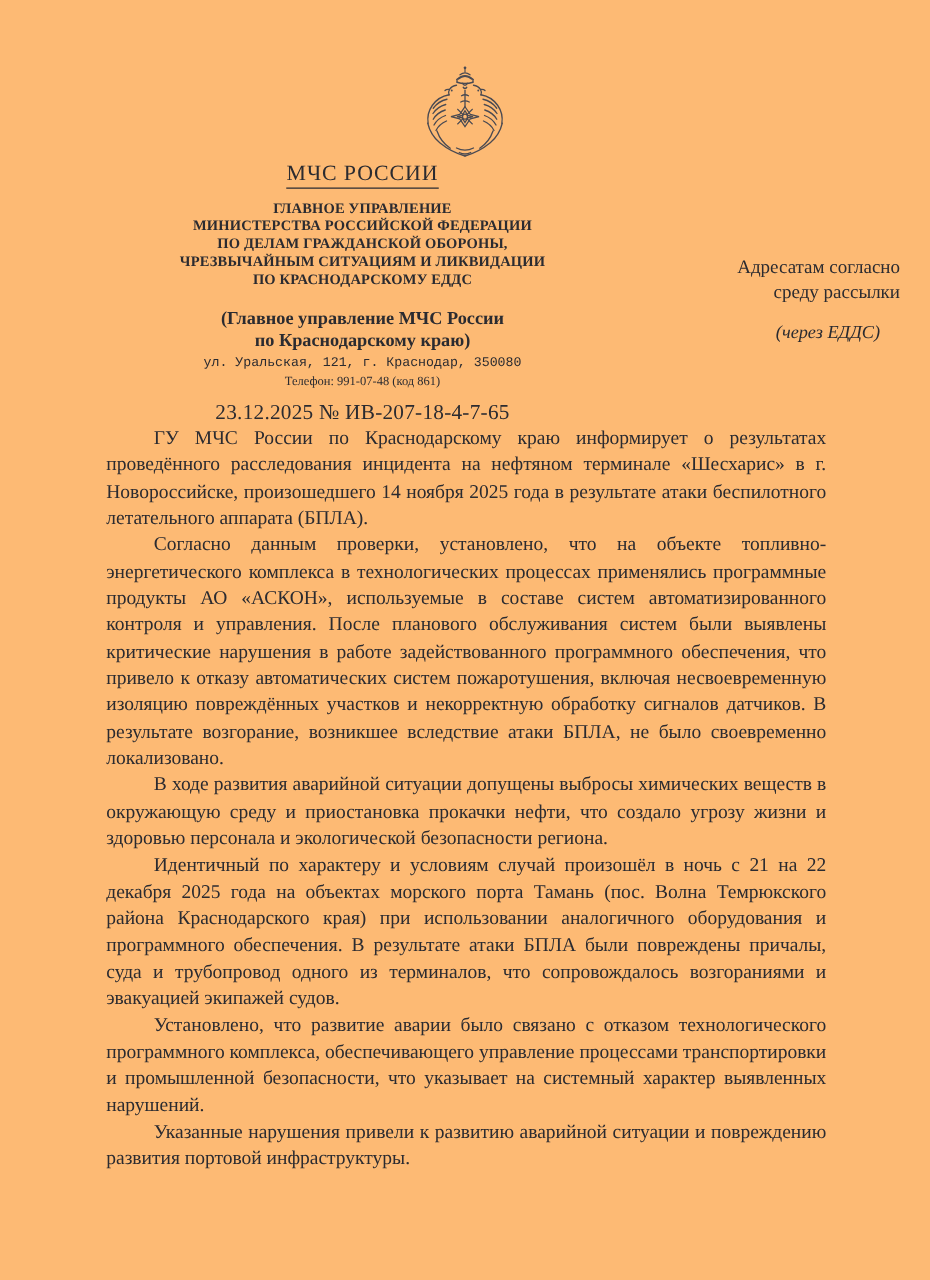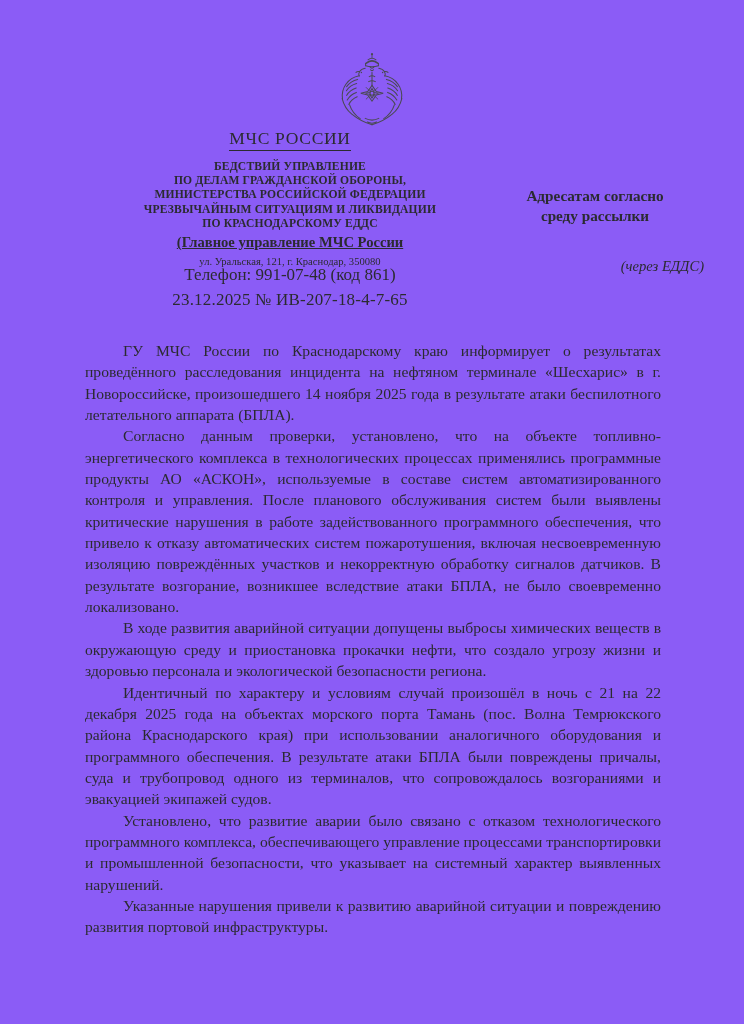--- a/index.html
+++ b/index.html
@@ -11,21 +11,21 @@
   body {
     font-family: "Liberation Serif", "DejaVu Serif", serif;
     color: #2b2b30;
     -webkit-font-smoothing: antialiased;
   }
   .page {
     position: relative;
     width: 744px;
     height: 1024px;
     margin: 0 auto;
-    background: #8b5cf6;
+    background: #fdba74;
     overflow: hidden;
     box-sizing: border-box;
   }
 
   
   .emblem-wrap {
     position: absolute;
     top: 52px;
     left: 0;
     width: 744px;
@@ -61,53 +61,52 @@
     font-size: 11.6px;
     font-weight: 700;
     line-height: 14.2px;
     letter-spacing: 0.15px;
   }
   .org-lines div { white-space: nowrap; }
   .org-short {
     font-size: 14.6px;
     font-weight: 700;
     line-height: 17.5px;
-    margin-top: 3px;
-    text-decoration: underline;
+    margin-top: 16px;
   }
   .org-short div { white-space: nowrap; }
   .addr-line {
     font-size: 10.6px;
     font-weight: 400;
     line-height: 13.5px;
     margin-top: 3px;
     white-space: nowrap;
+    font-family: Liberation Mono, monospace;
   }
   .phone-line {
-    font-size: 17px;
+    font-size: 10px;
     font-weight: 400;
     line-height: 13.5px;
     white-space: nowrap;
   }
   .doc-ref {
     font-size: 17px;
     font-weight: 400;
     margin-top: 8px;
     letter-spacing: 0.2px;
     white-space: nowrap;
   }
 
   
   .addressee {
     position: absolute;
-    top: 186px;
+    top: 204px;
     left: 470px;
     width: 250px;
-    text-align: center;
-    font-weight: bold;
+    text-align: right;
   }
   .addressee-line {
     font-size: 15.2px;
     line-height: 20px;
     white-space: nowrap;
   }
   .via {
     position: absolute;
     top: 258px;
     left: 454px;
@@ -201,28 +200,29 @@
         <g stroke="#4a4a52" stroke-width="0.85" fill="none">
           <path d="M30.9 35.2 L35.3 39.6 M43.1 35.2 L38.7 39.6 M30.9 47.4 L35.3 43.0 M43.1 47.4 L38.7 43.0"></path>
         </g>
       </svg>
     </span>
   </div>
 
   <div class="letterhead">
     <div class="mchs-title">МЧС РОССИИ</div>
     <div class="org-lines">
-      <div>БЕДСТВИЙ УПРАВЛЕНИЕ</div>
+      <div>ГЛАВНОЕ УПРАВЛЕНИЕ</div>
+      <div>МИНИСТЕРСТВА РОССИЙСКОЙ ФЕДЕРАЦИИ</div>
       <div>ПО ДЕЛАМ ГРАЖДАНСКОЙ ОБОРОНЫ,</div>
-      <div>МИНИСТЕРСТВА РОССИЙСКОЙ ФЕДЕРАЦИИ</div>
       <div>ЧРЕЗВЫЧАЙНЫМ СИТУАЦИЯМ И ЛИКВИДАЦИИ</div>
       <div>ПО КРАСНОДАРСКОМУ ЕДДС</div>
     </div>
     <div class="org-short">
       <div>(Главное управление МЧС России</div>
+      <div>по Краснодарскому краю)</div>
     </div>
     <div class="addr-line">ул. Уральская, 121, г. Краснодар, 350080</div>
     <div class="phone-line">Телефон: 991-07-48 (код 861)</div>
     <div class="doc-ref">23.12.2025 № ИВ-207-18-4-7-65</div>
   </div>
 
   <div class="addressee">
     <div class="addressee-line">Адресатам согласно</div>
     <div class="addressee-line">среду рассылки</div>
   </div>

